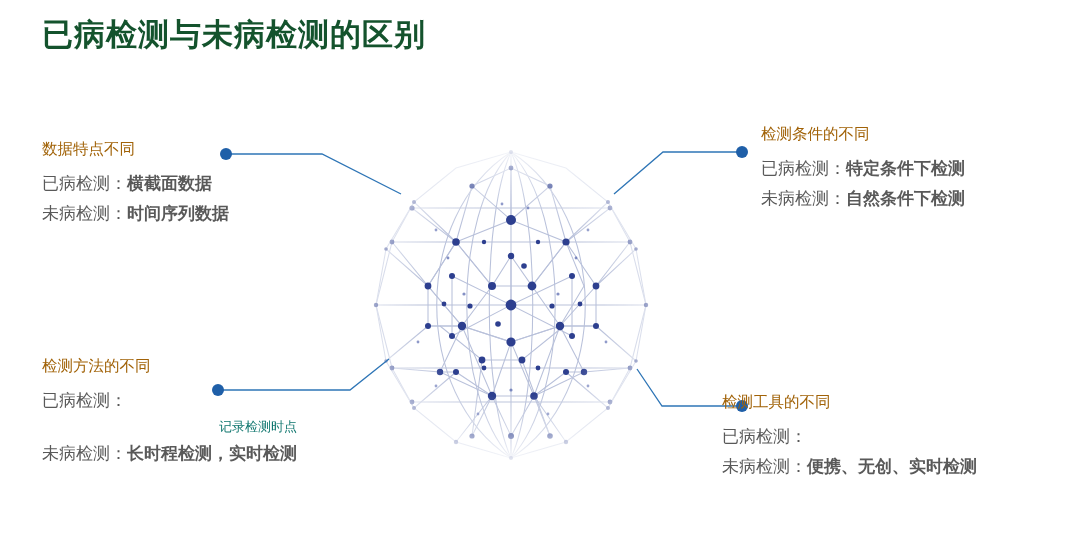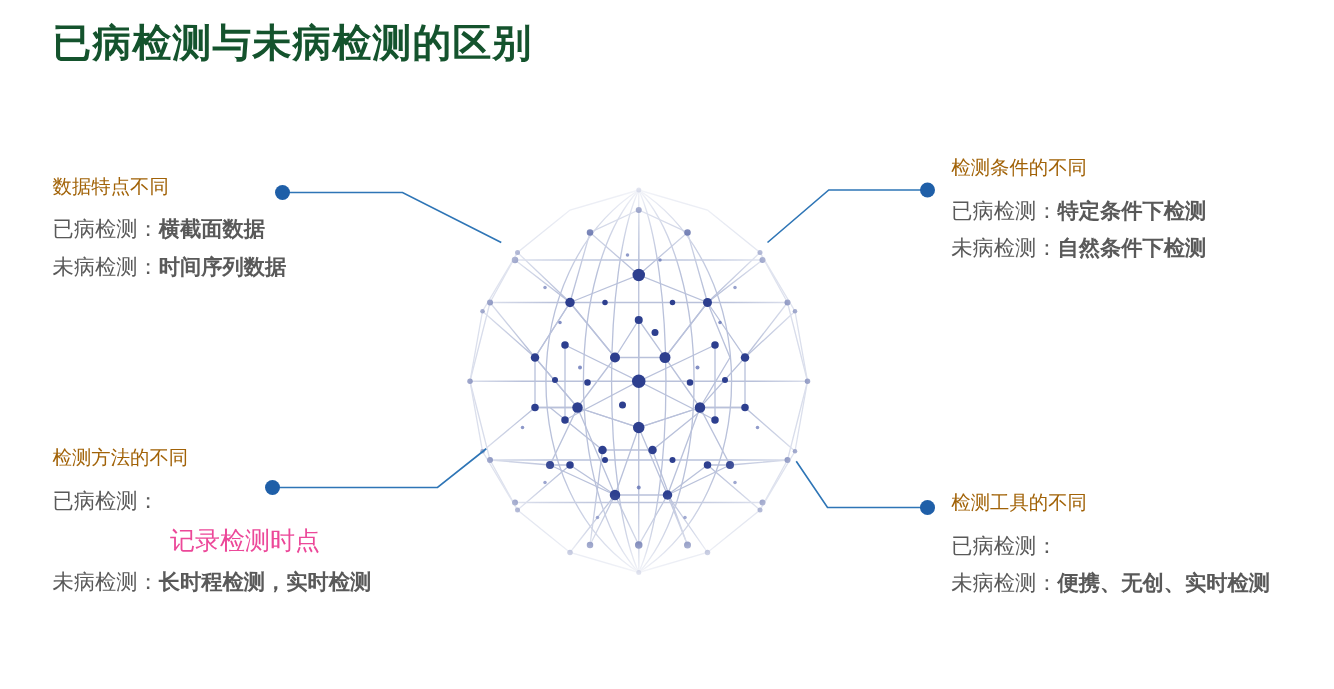--- a/index.html
+++ b/index.html
@@ -59,31 +59,32 @@
   .callout-row {
     font-size: 17px;
     color: #595959;
     white-space: nowrap;
     line-height: 1.75;
     display: flex;
   }
   .row-label { flex: none; }
   .row-value { flex: none; font-weight: bold; }
   .row-cont {
-    font-size: 20px;
-    color: #ec4899;
+    font-size: 13px;
+    color: #0f766e;
     white-space: nowrap;
     line-height: 1.75;
     padding-left: 94px;
+    text-align: right;
   }
 
   #callout-top-left     { left: 42px;  top: 139px; }
   #callout-top-right    { left: 761px; top: 124px; }
   #callout-bottom-left  { left: 42px;  top: 356px; }
-  #callout-bottom-right { left: 761px; top: 392px; }
+  #callout-bottom-right { left: 722px; top: 392px; }
 </style>
 </head>
 <body>
 
 <div id="page-title">已病检测与未病检测的区别</div>
 
 <div id="globe-graphic">
   <svg viewBox="0 0 318 318" xmlns="http://www.w3.org/2000/svg">
     <defs>
       <radialGradient id="fadeMask" cx="50%" cy="50%" r="50%">

